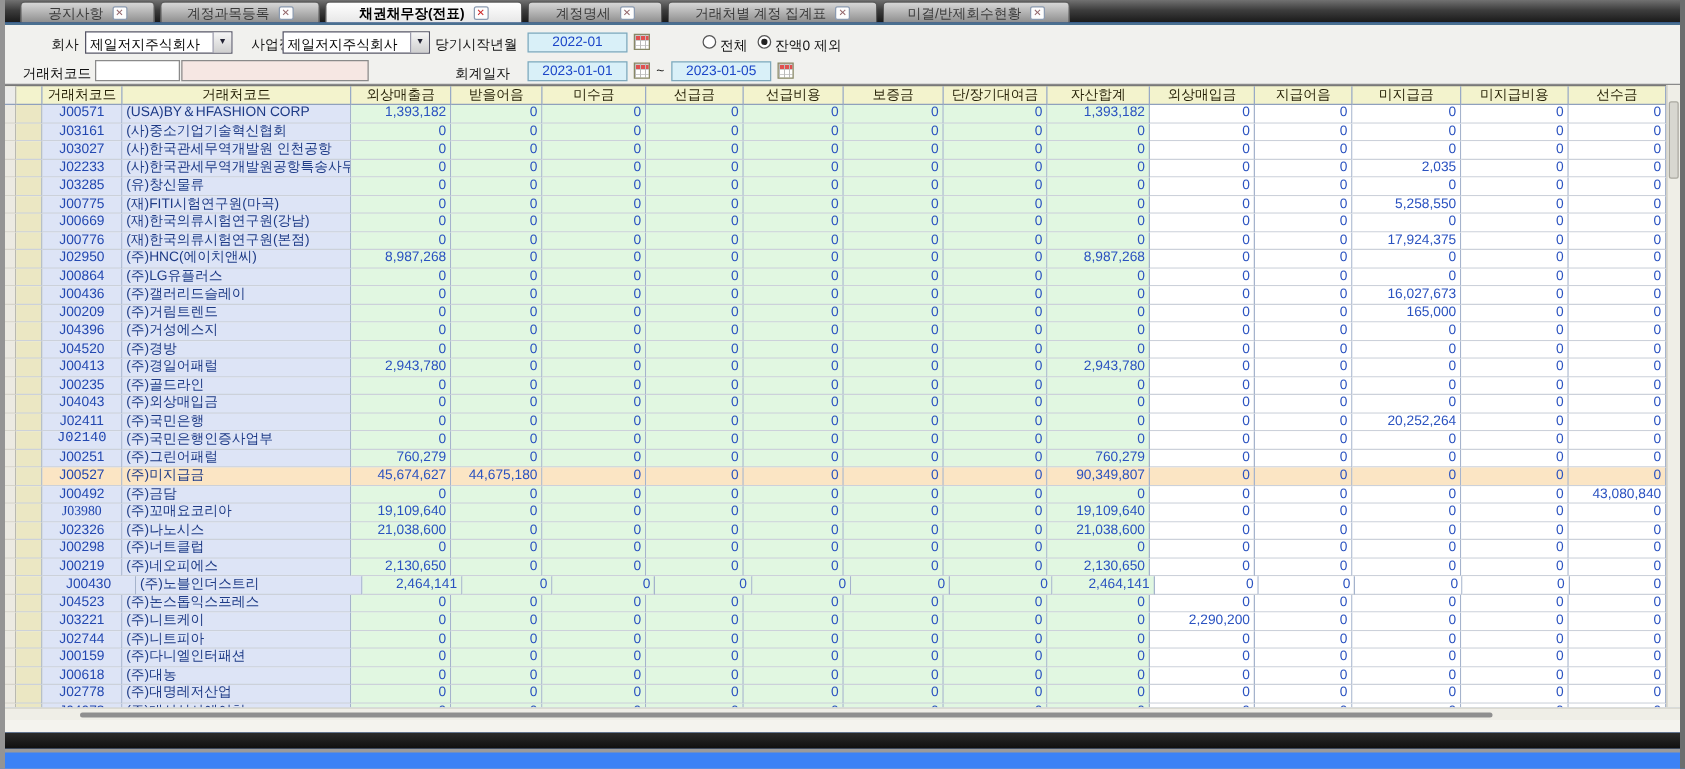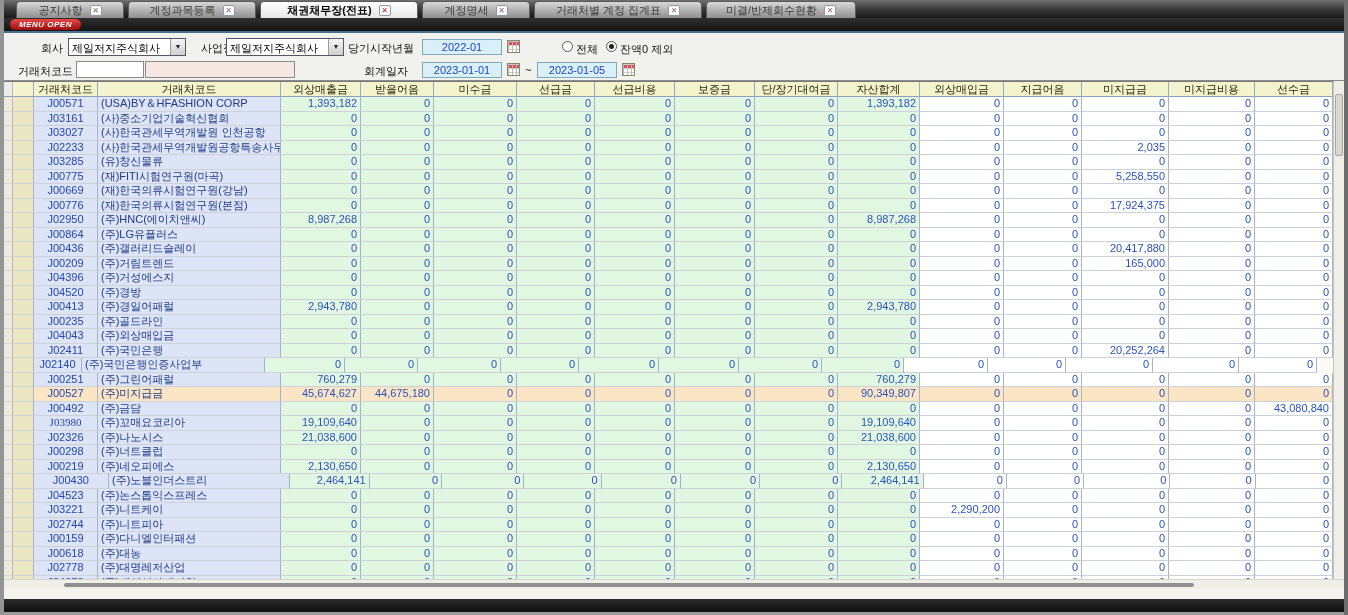--- a/index.html
+++ b/index.html
@@ -100,23 +100,20 @@
       <div class="tab" style="width: 168px;">
         <span>거래처별 계정 집계표</span>
         <span class="close-icon">✕</span>
       </div>
       <div class="tab" style="width: 150px;">
         <span>미결/반제회수현황</span>
         <span class="close-icon">✕</span>
       </div>
     </div>
 
-  <div class="menubar">
-    <div class="menu-open">MENU OPEN</div>
-  </div>
   <div class="divider"></div>
 
   <div class="filter">
     <span class="lbl" style="left:37px;top:8px;">회사</span>
     <div class="fld select" style="left:64px;top:5px;width:118px;">
       <span class="txt">제일저지주식회사</span>
       <span class="arw">▼</span>
     </div>
     <span class="lbl" style="left:197px;top:8px;">사업장</span>
     <div class="fld select" style="left:222px;top:5px;width:118px;">
@@ -362,21 +359,21 @@
             <div class="cell num green" style="width: 80px;">0</div>
             <div class="cell num green" style="width: 73px;">0</div>
             <div class="cell num green" style="width: 83px;">0</div>
             <div class="cell num green" style="width: 78px;">0</div>
             <div class="cell num green" style="width: 80px;">0</div>
             <div class="cell num green" style="width: 80px;">0</div>
             <div class="cell num green" style="width: 83px;">0</div>
             <div class="cell num green" style="width: 82px;">0</div>
             <div class="cell num white" style="width: 84px;">0</div>
             <div class="cell num white" style="width: 78px;">0</div>
-            <div class="cell num white" style="width: 87px;">20,417,880</div>
+            <div class="cell num white" style="width: 87px;">16,027,673</div>
             <div class="cell num white" style="width: 86px;">0</div>
             <div class="cell num white" style="width: 78px;">0</div>
           </div>
           <div class="t-row">
             <div class="cell gutter" style="width: 9px;"></div>
             <div class="cell tag" style="width: 21px;"></div>
             <div class="cell code" style="width: 64px;">J00209</div>
             <div class="cell name" style="width: 183px;">(주)거림트렌드</div>
             <div class="cell num green" style="width: 80px;">0</div>
             <div class="cell num green" style="width: 73px;">0</div>
@@ -502,21 +499,21 @@
             <div class="cell num green" style="width: 82px;">0</div>
             <div class="cell num white" style="width: 84px;">0</div>
             <div class="cell num white" style="width: 78px;">0</div>
             <div class="cell num white" style="width: 87px;">20,252,264</div>
             <div class="cell num white" style="width: 86px;">0</div>
             <div class="cell num white" style="width: 78px;">0</div>
           </div>
           <div class="t-row">
             <div class="cell gutter" style="width: 9px;"></div>
             <div class="cell tag" style="width: 21px;"></div>
-            <div class="cell code" style="width: 48px;">J02140</div>
+            <div class="cell code" style="width: 64px; font-family: Liberation Mono, monospace;">J02140</div>
             <div class="cell name" style="width: 183px;">(주)국민은행인증사업부</div>
             <div class="cell num green" style="width: 80px;">0</div>
             <div class="cell num green" style="width: 73px;">0</div>
             <div class="cell num green" style="width: 83px;">0</div>
             <div class="cell num green" style="width: 78px;">0</div>
             <div class="cell num green" style="width: 80px;">0</div>
             <div class="cell num green" style="width: 80px;">0</div>
             <div class="cell num green" style="width: 83px;">0</div>
             <div class="cell num green" style="width: 82px;">0</div>
             <div class="cell num white" style="width: 84px;">0</div>

